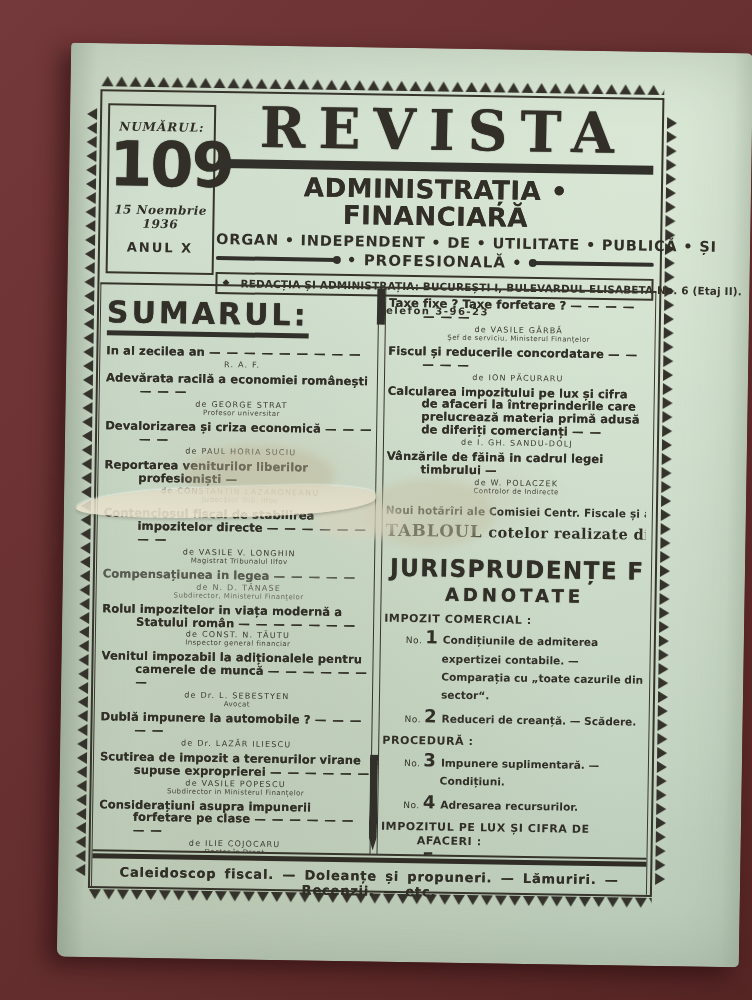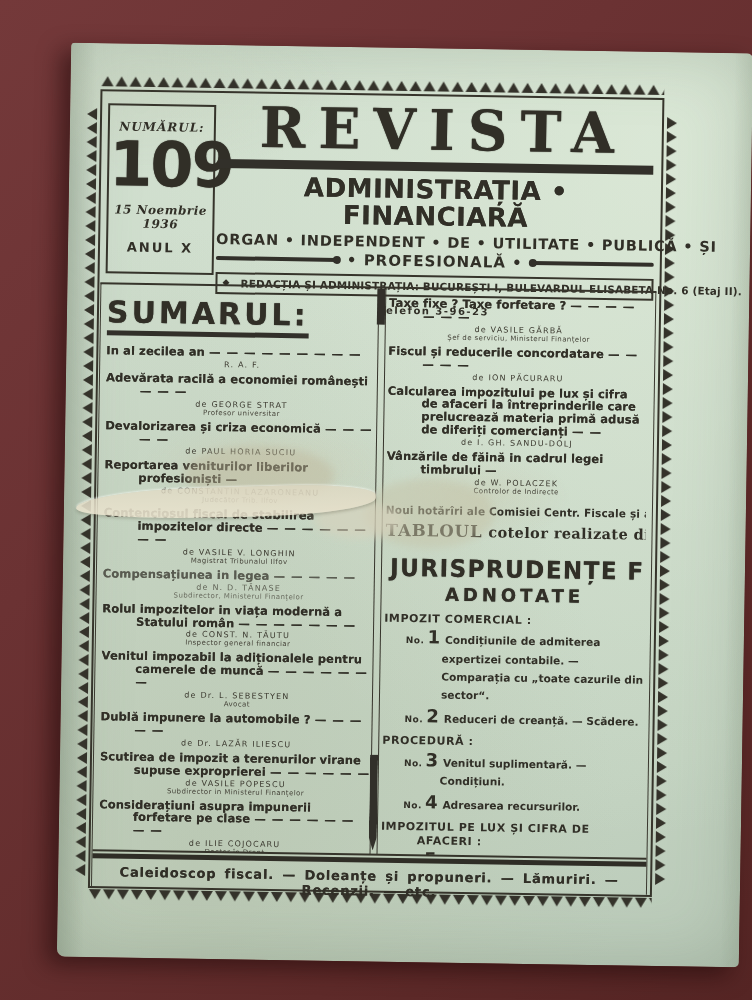--- a/index.html
+++ b/index.html
@@ -91,21 +91,21 @@
   .notice2{font-family:"DejaVu Serif","Liberation Serif",serif;font-weight:bold;margin-top:4px;white-space:nowrap;}
   .notice2 .lead{font-size:16.5px;letter-spacing:1px;}
   .notice2 .rest{font-size:14.5px;letter-spacing:.4px;}
   .jur-head1{font-size:24px;font-weight:bold;letter-spacing:1.5px;text-align:center;margin-top:14px;
     white-space:nowrap;transform:scaleX(.96);text-shadow:0 0 .8px rgba(47,45,38,.9);}
   .jur-head2{font-size:18px;font-weight:bold;letter-spacing:4px;text-align:center;margin-top:1px;
     text-shadow:0 0 .8px rgba(47,45,38,.9);}
   .sec-label{font-size:11px;font-weight:bold;letter-spacing:.6px;margin:8px 0 2px 0;
     padding-left:36px;text-indent:-36px;line-height:1.2;}
   .jentry{padding-left:58px;text-indent:-36px;margin-bottom:3px;line-height:1.15;}
-  .jno{font-size:9px;letter-spacing:.5px;font-weight:bold;}
+  .jno{font-size:9px;letter-spacing:.5px;font-weight:normal;}
   .jnum{font-size:18px;font-weight:bold;margin:0 5px 0 3px;}
   .jtext{font-size:10.6px;font-weight:bold;}
   
   .bottom-strip{position:absolute;left:0;right:0;bottom:0;height:37px;}
   .rule-thin{height:1.5px;background:#36342b;}
   .rule-thick{height:4.5px;background:#2f2d26;margin-top:2.5px;}
   .bottom-line{font-size:13px;font-weight:bold;letter-spacing:.8px;text-align:center;margin-top:6px;
     word-spacing:3px;text-shadow:0 0 .5px rgba(47,45,38,.8);}
   
   .tear{position:absolute;left:12px;top:442px;width:300px;height:30px;z-index:5;
@@ -277,21 +277,21 @@
       <div class="sec-label">IMPOZIT COMERCIAL :</div>
       <div class="jentry">
         <span class="jno">No.</span><span class="jnum">1</span><span class="jtext">Condițiunile de admiterea expertizei contabile. — Comparația cu „toate cazurile din sector“.</span>
       </div>
       <div class="jentry">
         <span class="jno">No.</span><span class="jnum">2</span><span class="jtext">Reduceri de creanță. — Scădere.</span>
       </div>
 
       <div class="sec-label">PROCEDURĂ :</div>
       <div class="jentry">
-        <span class="jno">No.</span><span class="jnum">3</span><span class="jtext">Venitul suplimentară. — Condițiuni.</span>
+        <span class="jno">No.</span><span class="jnum">3</span><span class="jtext">Impunere suplimentară. — Condițiuni.</span>
       </div>
       <div class="jentry">
         <span class="jno">No.</span><span class="jnum">4</span><span class="jtext">Adresarea recursurilor.</span>
       </div>
 
       <div class="sec-label">IMPOZITUL PE LUX ȘI CIFRA DE AFACERI :</div>
       <div class="jentry">
         <span class="jno">No.</span><span class="jnum">5</span><span class="jtext">Mărfuri importate.—Sporirea impozitului.</span>
       </div>
 

